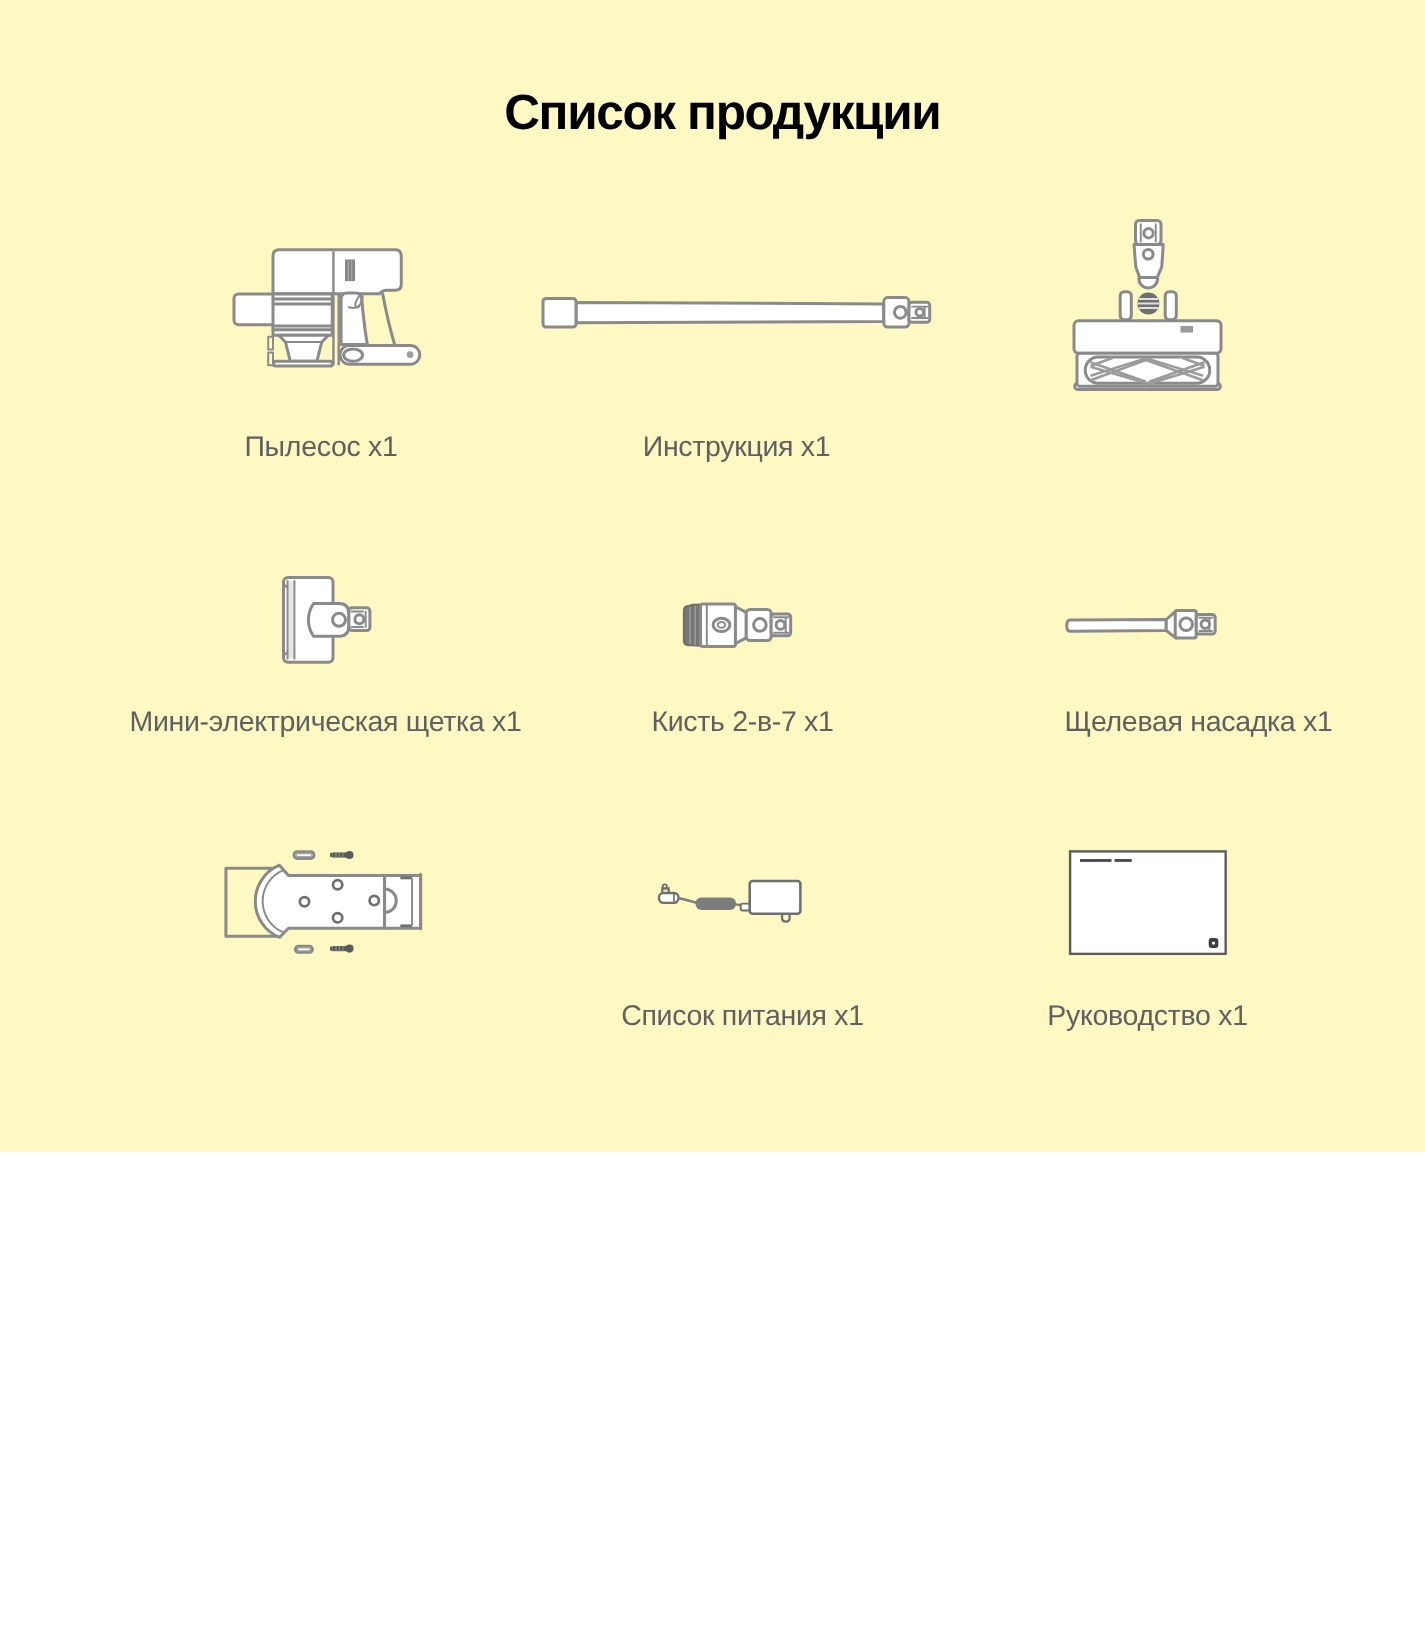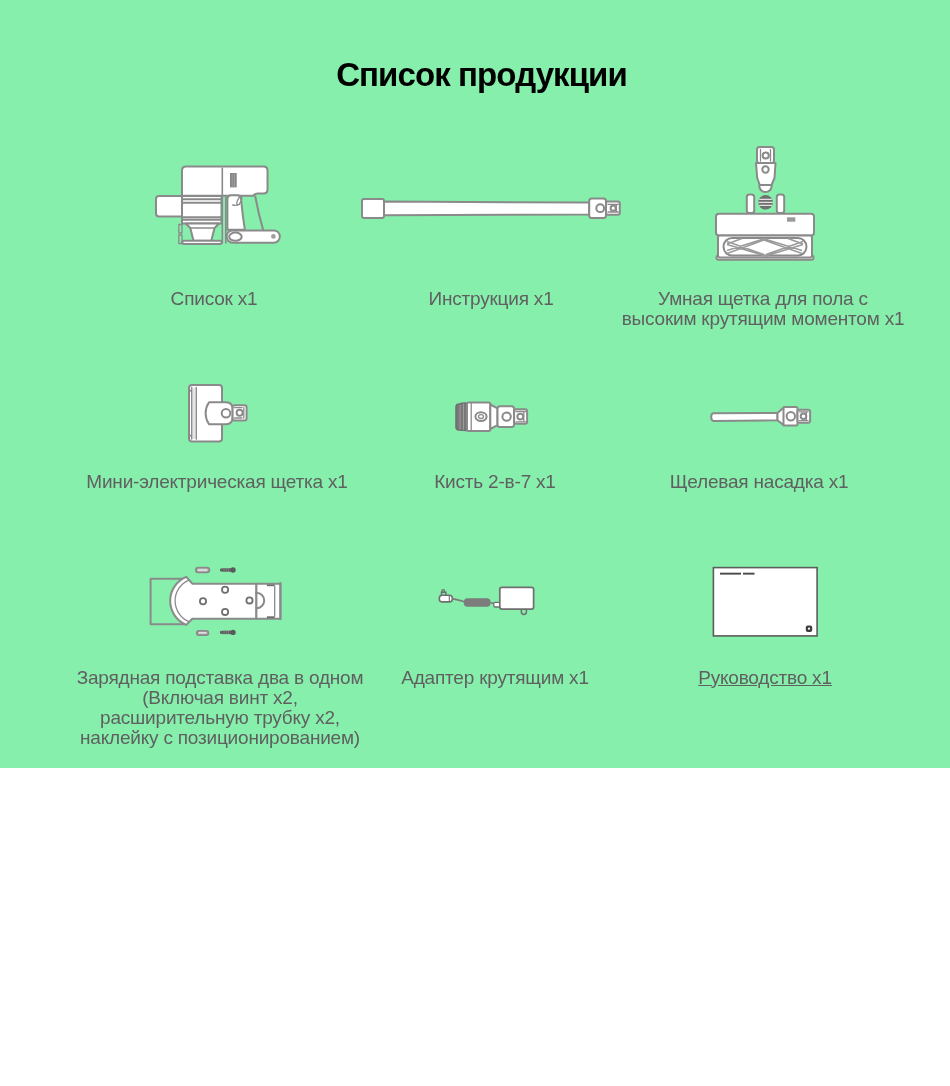--- a/index.html
+++ b/index.html
@@ -1,16 +1,16 @@
 <!DOCTYPE html>
 <html><head>
 <meta charset="utf-8">
 <style>
 html,body{margin:0;padding:0;background:#ffffff;}
-#page{position:relative;width:950px;height:768px;background:#86efac;overflow:hidden;
+#page{position:relative;width:950px;height:768px;background:#fef9c3;overflow:hidden;
   font-family:"Liberation Sans",sans-serif;}
 .title{position:absolute;top:55.5px;left:0;width:963px;text-align:center;
   font-size:33px;font-weight:bold;color:#000;letter-spacing:-0.9px;line-height:normal;}
 .lbl{position:absolute;font-size:19px;line-height:20px;color:#606060;
   letter-spacing:-0.2px;text-align:center;transform:translateX(-50%);white-space:nowrap;}
 svg{position:absolute;display:block;}
 .s{fill:none;stroke:#8a8a8a;stroke-width:2;stroke-linejoin:round;stroke-linecap:round;}
 .sw{fill:#ffffff;stroke:#8a8a8a;stroke-width:2;stroke-linejoin:round;stroke-linecap:round;}
 .s1{fill:none;stroke:#8a8a8a;stroke-width:1.3;stroke-linejoin:round;stroke-linecap:round;}
 </style>
@@ -147,31 +147,29 @@
   </svg>
 
   <svg style="left:710px;top:564px" width="112" height="76" viewBox="710 564 112 76">
     <rect x="713.4" y="567.6" width="103.7" height="68.3" fill="#ffffff" stroke="#5d5d5d" stroke-width="1.6"></rect>
     <rect x="720" y="572.7" width="21" height="1.9" fill="#4a4a4a"></rect>
     <rect x="743" y="572.7" width="11.5" height="1.9" fill="#4a4a4a"></rect>
     <rect x="805.8" y="625.4" width="6.4" height="6.6" rx="2" fill="#3d3d3d"></rect>
     <circle cx="809" cy="628.7" r="1.1" fill="#ffffff"></circle>
   </svg>
 
-  <div class="lbl" style="left:214px;top:289.3px;">Список x1</div>
+  <div class="lbl" style="left:214px;top:289.3px;">Пылесос x1</div>
   <div class="lbl" style="left:491px;top:289.3px;">Инструкция x1</div>
-  <div class="lbl" style="left:763px;top:289.3px;">Умная щетка для пола с<br>высоким крутящим моментом x1</div>
 
   <div class="lbl" style="left:217px;top:471.8px;">Мини-электрическая щетка x1</div>
   <div class="lbl" style="left:495px;top:471.8px;">Кисть 2-в-7 x1</div>
-  <div class="lbl" style="left:759px;top:471.8px;">Щелевая насадка x1</div>
-
-  <div class="lbl" style="left:220px;top:667.6px;">Зарядная подставка два в одном<br>(Включая винт x2,<br>расширительную трубку x2,<br>наклейку с позиционированием)</div>
-  <div class="lbl" style="left:495px;top:667.6px;">Адаптер крутящим x1</div>
-  <div class="lbl" style="left:765px;top:667.6px;text-decoration:underline;">Руководство x1</div>
+  <div class="lbl" style="left:799px;top:471.8px;">Щелевая насадка x1</div>
+
+  <div class="lbl" style="left:495px;top:667.6px;">Список питания x1</div>
+  <div class="lbl" style="left:765px;top:667.6px;">Руководство x1</div>
 
   <svg style="left:124px;top:814px" width="185" height="127" viewBox="124 814 185 127">
     <rect x="127.8" y="817.8" width="176.8" height="119" rx="1.5" fill="#ffffff" stroke="#5a5a5a" stroke-width="1.3"></rect>
     <g transform="translate(216.5,832.5)">
         <text x="0" y="0" text-anchor="middle" font-size="5.8" font-weight="bold" fill="#2e2e2e" font-family="Liberation Sans, sans-serif">Mi Vacuum Cleaner G9 Quick Start Guide</text>
       </g>
     <g stroke="#8f8f8f" stroke-width="1" fill="none">
       <rect x="137.7" y="839.8" width="161.3" height="88.5" rx="2"></rect>
       <path d="M218.4,839.8 L218.4,928.3 M137.7,884 L299,884"></path>
     </g>

